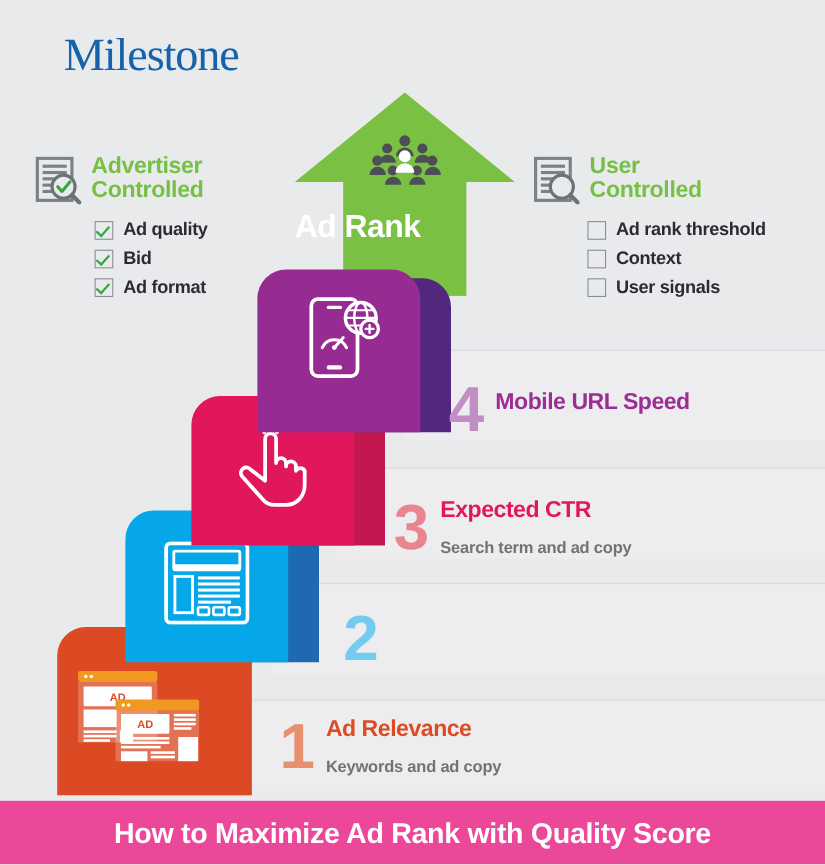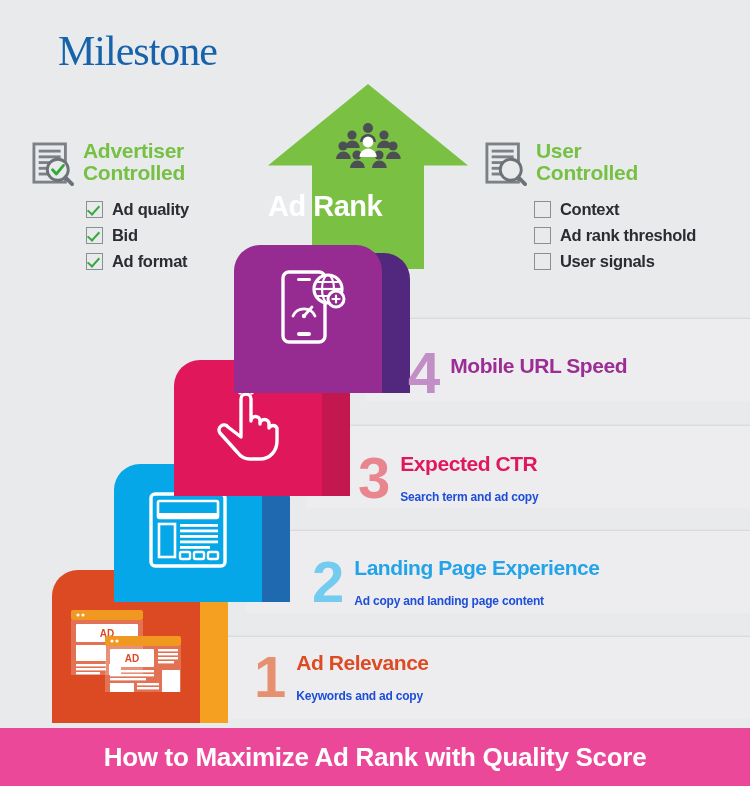--- a/index.html
+++ b/index.html
@@ -160,23 +160,23 @@
   }
   .step-titles { display: flex; flex-direction: column; }
   .step-title {
     font-size: 21px;
     font-weight: 800;
     letter-spacing: -0.45px;
     line-height: 1.1;
     white-space: nowrap;
   }
   .step-sub {
-    font-size: 12px;
+    font-size: 15px;
     font-weight: 700;
-    color: #1d4ed8;
+    color: #737373;
     letter-spacing: -0.2px;
     margin-top: 15px;
     white-space: nowrap;
   }
 
   
   .banner {
     position: absolute;
     left: 0; bottom: 0;
     width: 750px;
@@ -197,21 +197,21 @@
 </head>
 <body>
 
 <div class="canvas">
 
   <div class="logo">Milestone</div>
 
   <div class="step">
     <div class="info-panel" style="left:186px; top:636px; width:564px; height:82px;"></div>
     <div class="card-shadow" style="left:110px; top:578px; width:118px; height:145px; background:#f5a020;"></div>
-    <div class="card-main" style="left:52px; top:570px; width:148px; height:153px; background:#dc4a24;">
+    <div class="card-main" style="left:52px; top:570px; width:177px; height:153px; background:#dc4a24;">
       <svg class="card-icon" style="left:17px; top:38px;" width="114" height="86" viewBox="0 0 114 86">
 
         <rect x="2" y="2" width="72" height="10" rx="2" fill="#f0981f"></rect>
         <circle cx="9" cy="7" r="1.6" fill="#fff"></circle>
           <circle cx="14" cy="7" r="1.6" fill="#fff"></circle>
         <rect x="2" y="12" width="72" height="55" fill="#fff" opacity="0.22"></rect>
         <rect x="7" y="16" width="62" height="18" rx="1" fill="#fff"></rect>
         <text x="38" y="29" font-family="Liberation Sans, sans-serif" font-size="10" font-weight="700" fill="#dc4a24" text-anchor="middle">AD</text>
         <rect x="7" y="37" width="30" height="16" fill="#fff"></rect>
         <rect x="7" y="56" width="30" height="2.4" fill="#fff"></rect>
@@ -261,24 +261,20 @@
         <rect x="31" y="43" width="38" height="2.8" fill="#fff"></rect>
         <rect x="31" y="48.5" width="38" height="2.8" fill="#fff"></rect>
         <rect x="31" y="54" width="30" height="2.8" fill="#fff"></rect>
         <rect x="31" y="60" width="10" height="7" rx="1.5" fill="none" stroke="#fff" stroke-width="2.4"></rect>
         <rect x="45" y="60" width="10" height="7" rx="1.5" fill="none" stroke="#fff" stroke-width="2.4"></rect>
         <rect x="59" y="60" width="10" height="7" rx="1.5" fill="none" stroke="#fff" stroke-width="2.4"></rect>
       </svg>
     </div>
     <div class="info-text" style="left:312px; top:556px;">
       <span class="step-num" style="color:#74cbf0;">2</span>
-      <span class="step-titles">
-        <span class="step-title" style="color:#23a3e8;">Landing Page Experience</span>
-        <span class="step-sub">Ad copy and landing page content</span>
-      </span>
     </div>
   </div>
 
   <div class="step">
     <div class="info-panel" style="left:306px; top:425px; width:444px; height:82px;"></div>
     <div class="card-shadow" style="left:232px; top:368px; width:118px; height:128px; background:#c2174f;"></div>
     <div class="card-main" style="left:174px; top:360px; width:148px; height:136px; background:#e0175b;">
       <svg class="card-icon" style="left:42px; top:25px;" width="66" height="80" viewBox="0 0 66 80">
         <path d="M24 8 a7 7 0 0 1 12 0" fill="none" stroke="#fff" stroke-width="3.2" stroke-linecap="round"></path>
         <path d="M25 43 V14 a5 5 0 0 1 10 0 v22 a4.5 4.5 0 0 1 9 0 v3 a4.5 4.5 0 0 1 9 0 v4
@@ -389,25 +385,25 @@
       <rect x="7" y="32" width="13" height="3" fill="#7c8187"></rect>
       <circle cx="27" cy="29" r="11" fill="#e9eaec" stroke="#6d7278" stroke-width="3"></circle>
       <line x1="35" y1="37" x2="42" y2="44" stroke="#6d7278" stroke-width="4" stroke-linecap="round"></line>
     </svg>
     <div class="side-title">User
 Controlled</div>
   </div>
   <ul class="check-list right">
     <li class="check-row">
       <span class="cbox"></span>
+      <span class="check-label">Ad rank threshold</span>
+    </li>
+    <li class="check-row">
+      <span class="cbox"></span>
       <span class="check-label">Context</span>
-    </li>
-    <li class="check-row">
-      <span class="cbox"></span>
-      <span class="check-label">Ad rank threshold</span>
     </li>
     <li class="check-row">
       <span class="cbox"></span>
       <span class="check-label">User signals</span>
     </li>
   </ul>
 
   <div class="banner">
     <span class="banner-text">How to Maximize Ad Rank with Quality Score</span>
   </div>

